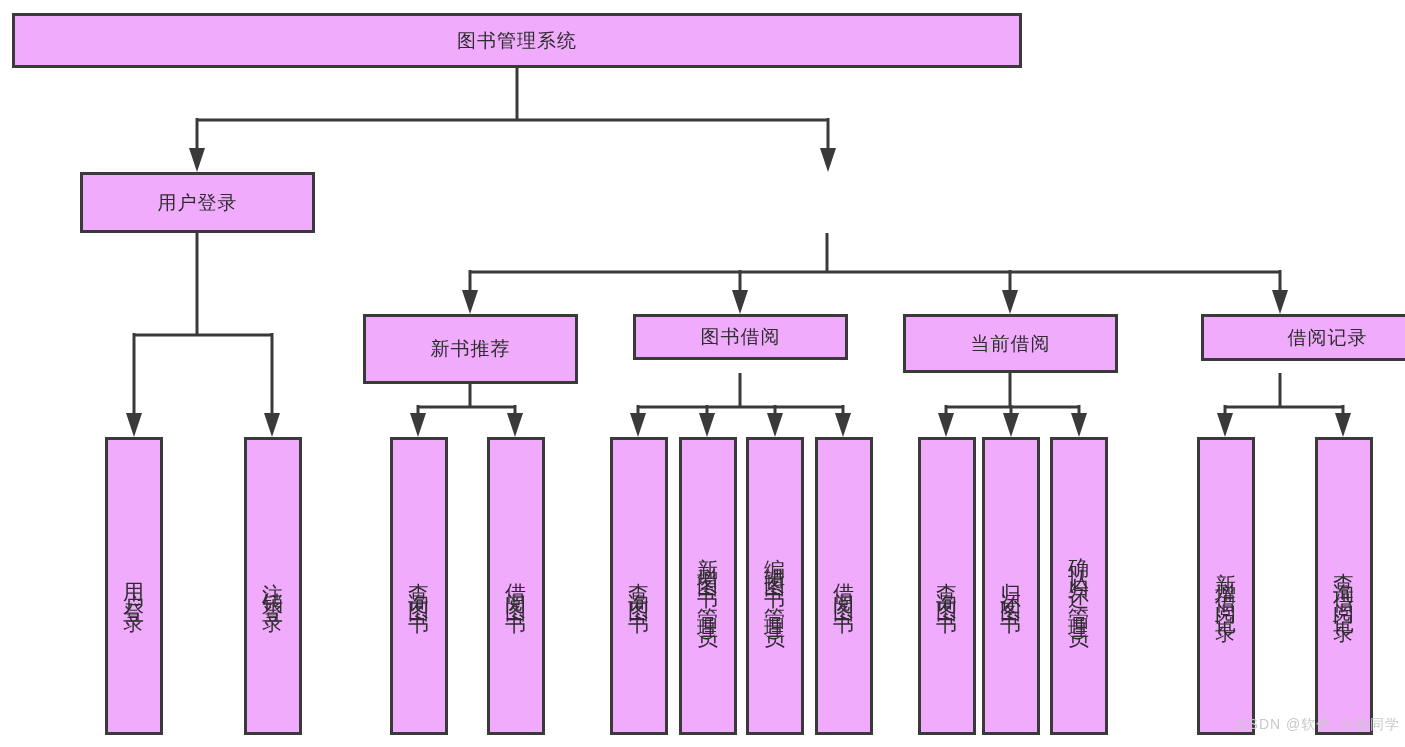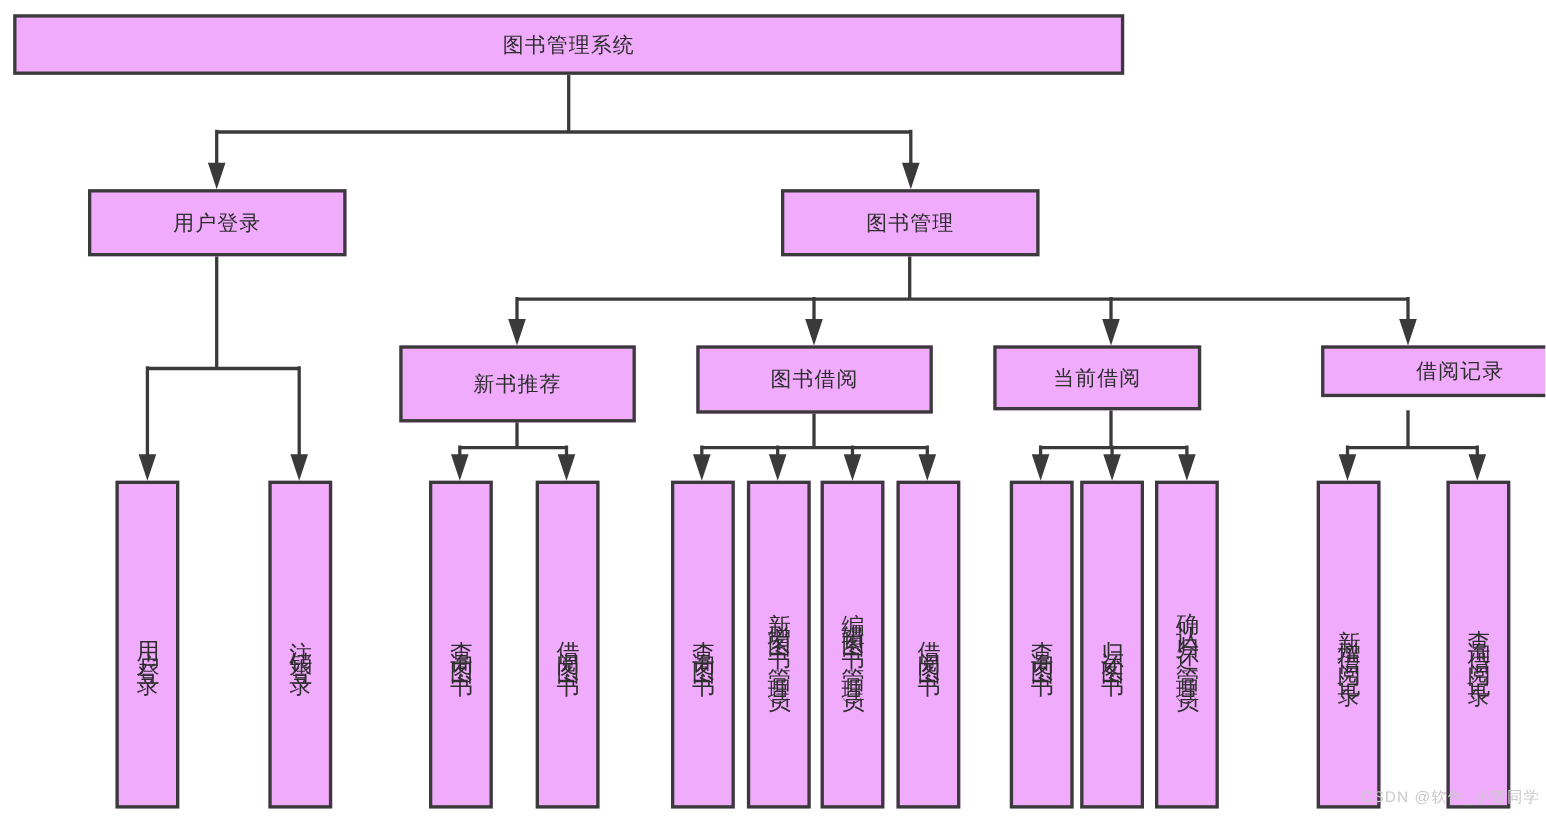--- a/index.html
+++ b/index.html
@@ -123,31 +123,28 @@
     </g>
   </svg>
 
   <div class="box node" style="left:12px; top:13px; width:1010px; height:55px;">
     <span>图书管理系统</span>
   </div>
 
   <div class="box node" style="left:80px; top:172px; width:235px; height:61px;">
     <span>用户登录</span>
   </div>
-  <div class="box node" style="left:710px; top:172px; width:235px; height:61px;">
-    <span>图书管理</span>
-  </div>
 
   <div class="box node" style="left:363px; top:314px; width:215px; height:70px;">
     <span>新书推荐</span>
   </div>
-  <div class="box node" style="left:633px; top:314px; width:215px; height:62px;">
+  <div class="box node" style="left:633px; top:314px; width:215px; height:46px;">
     <span>图书借阅</span>
   </div>
-  <div class="box node" style="left:903px; top:314px; width:189px; height:59px;">
+  <div class="box node" style="left:903px; top:314px; width:215px; height:59px;">
     <span>当前借阅</span>
   </div>
   <div class="box node" style="left:1201px; top:314px; width:215px; height:47px;padding-left:38px;">
     <span>借阅记录</span>
   </div>
 
   <div class="box leaf" style="left:105px; top:437px; width:58px; height:298px;">
     <span class="v">用户登录</span>
   </div>
   <div class="box leaf" style="left:244px; top:437px; width:58px; height:298px;">

